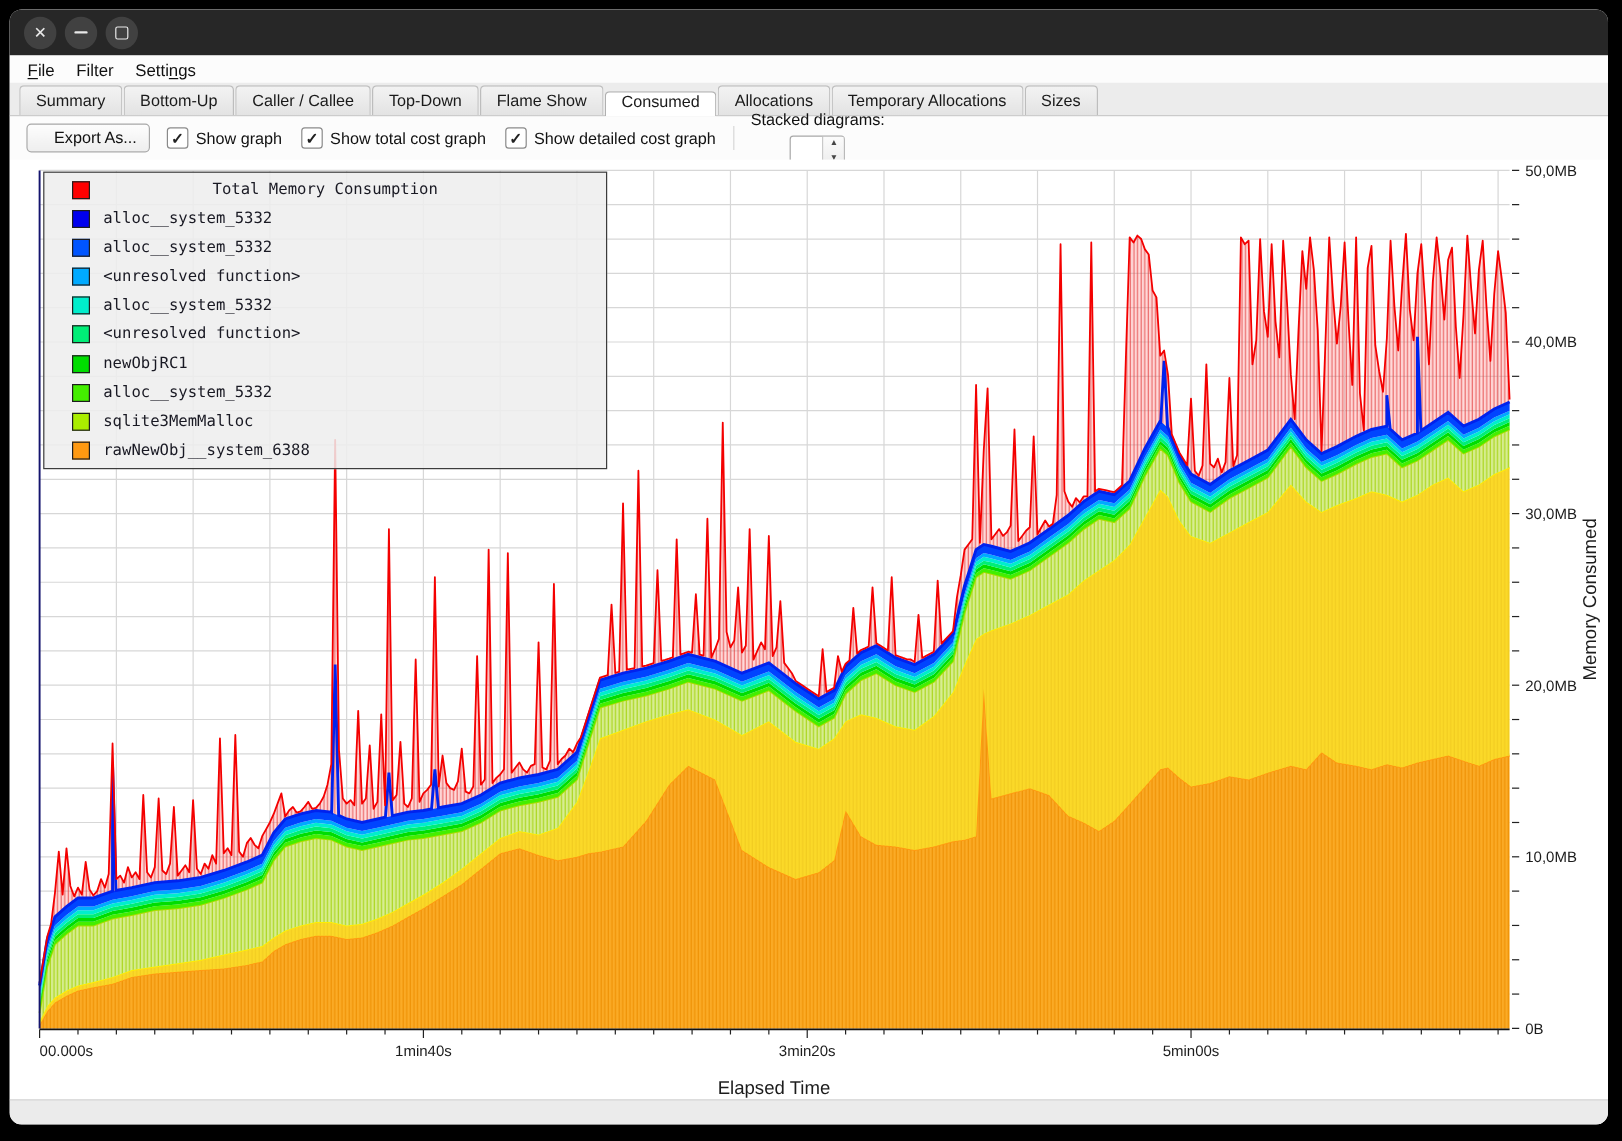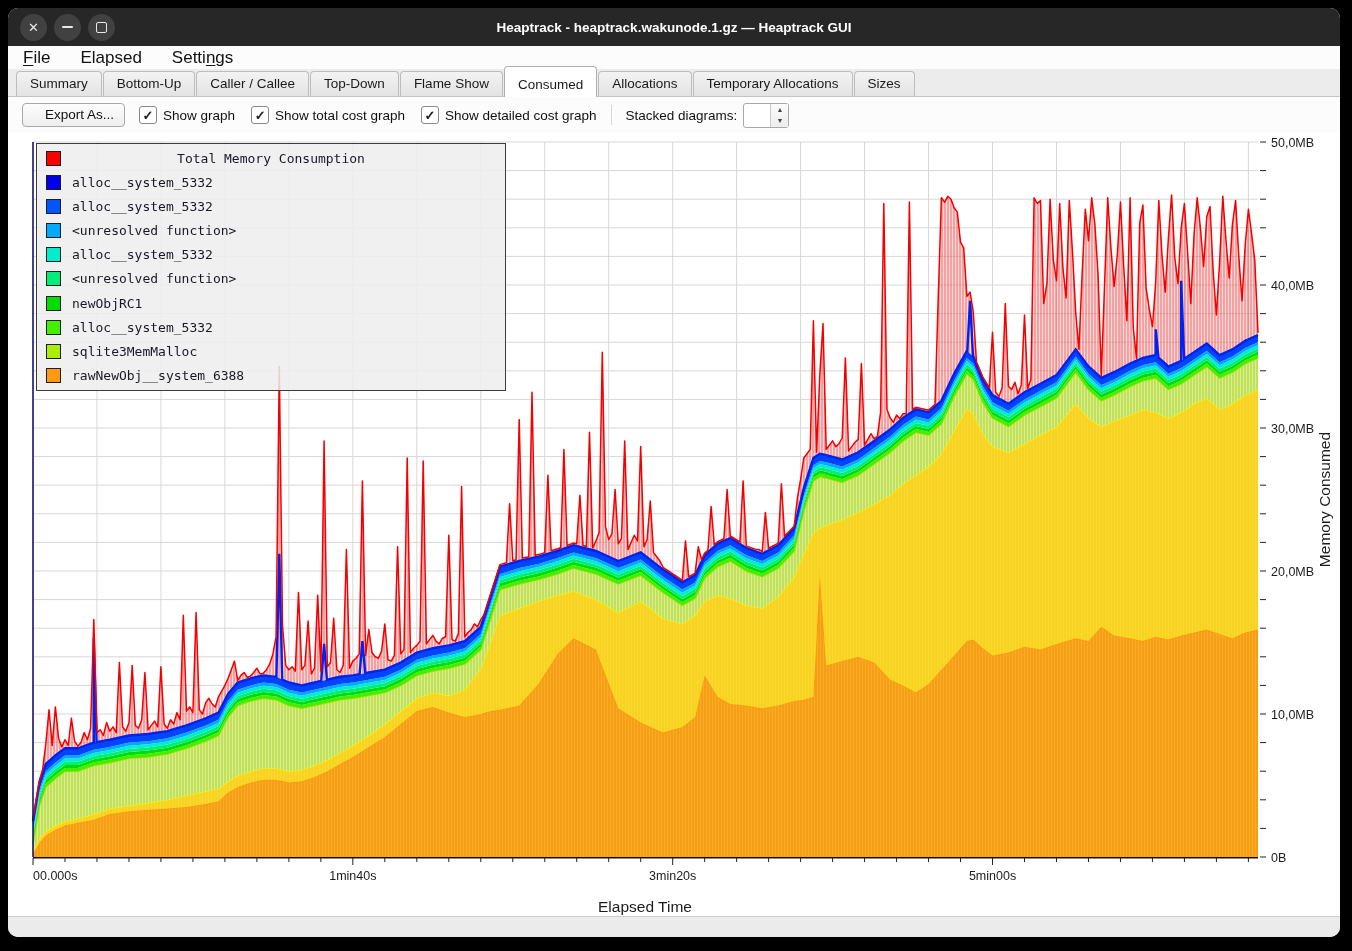--- a/index.html
+++ b/index.html
@@ -8,48 +8,48 @@
     border-radius:10px;overflow:hidden;display:flex;flex-direction:column;}
   
   #titlebar{height:38px;background:#272727;position:relative;flex:0 0 auto;display:flex;align-items:center;}
   .winctl{display:flex;gap:7px;margin-left:12px;z-index:2;}
   .ctl{width:27px;height:27px;border-radius:50%;background:#414141;color:#e9e9e9;display:flex;
     align-items:center;justify-content:center;font-size:13px;line-height:1;cursor:default;}
   .ctl .sq{width:9px;height:9px;border:1.5px solid #e9e9e9;border-radius:2px;display:block;}
   .ctl .mn{width:11px;height:2px;background:#e9e9e9;display:block;border-radius:1px;}
   #titletext{position:absolute;left:0;right:0;text-align:center;color:#ffffff;font-weight:bold;font-size:13.5px;}
   
-  #menubar{height:23px;background:#fcfcfc;display:flex;align-items:center;padding-left:6px;flex:0 0 auto;font-size:17px;color:#111;gap:12px;}
+  #menubar{height:23px;background:#fcfcfc;display:flex;align-items:center;padding-left:6px;flex:0 0 auto;font-size:14px;color:#111;}
   .menu-item{padding:2px 9px;border-radius:3px;}
   .menu-item u{text-underline-offset:2px;}
   
   #tabbar{height:27px;background:#ececec;border-bottom:1px solid #c3c3c3;display:flex;align-items:flex-end;
     padding-left:8px;flex:0 0 auto;font-size:13.5px;color:#1a1a1a;}
   .tab{padding:4px 13px 5px 13px;background:linear-gradient(#f3f3f3,#e3e3e3);border:1px solid #bdbdbd;
     border-bottom:none;border-radius:4px 4px 0 0;margin-right:1px;white-space:nowrap;margin-top:10px;}
-  .tab.active{background:#ffffff;font-weight:normal;padding-top:10px;position:relative;top:1px;border-color:#b0b0b0;}
+  .tab.active{background:#ffffff;font-weight:normal;padding-top:0;position:relative;top:1px;border-color:#b0b0b0;}
   
   #toolbar{height:36px;background:#fcfcfc;display:flex;align-items:center;gap:14px;padding-left:14px;flex:0 0 auto;font-size:13.5px;color:#111;}
   #export-btn{border:1px solid #a8a8a8;border-radius:4px;background:linear-gradient(#fdfdfd,#eeeeee);
     padding:3px 10px 4px 22px;font-size:13.5px;color:#111;}
   .checkbox{display:flex;align-items:center;gap:6px;}
   .checkbox .box{width:16px;height:16px;border:1px solid #8a8a8a;border-radius:3px;background:#fff;
     display:flex;align-items:center;justify-content:center;font-size:13px;font-weight:bold;color:#222;}
   .vsep{width:1px;height:20px;background:#d8d8d8;}
-  #stacked-group{display:flex;align-items:center;gap:6px;}
+  #stacked-group{display:flex;align-items:center;gap:6px;flex-direction:column;}
   #spinbox{display:flex;border:1px solid #a8a8a8;border-radius:3px;background:#fff;height:23px;align-items:stretch;}
   #spinbox .val{width:26px;display:flex;align-items:center;justify-content:center;font-size:13.5px;color:#111;margin-top:34px;}
   #spinbox .arrows{display:flex;flex-direction:column;border-left:1px solid #c9c9c9;width:17px;background:linear-gradient(#fbfbfb,#ededed);}
   #spinbox .arrows div{flex:1;display:flex;align-items:center;justify-content:center;font-size:7px;color:#444;line-height:1;}
   
   #chart-area{position:relative;flex:1 1 auto;background:#ffffff;}
   #chart-svg{position:absolute;left:0;top:0;}
   #legend{position:absolute;left:28px;top:10px;width:470px;height:248px;background:rgba(238,238,238,0.86);
     border:1px solid #3c3c3c;font-family:"DejaVu Sans Mono",monospace;font-size:13px;color:#191923;
-    display:flex;flex-direction:column;justify-content:space-evenly;padding:1px 4px;box-sizing:border-box;}
+    display:flex;flex-direction:column;justify-content:space-evenly;padding:1px 18px;box-sizing:border-box;}
   .legend-row{display:flex;align-items:center;height:21px;position:relative;}
   .legend-row .swatch{width:15px;height:15px;border:1px solid #1d1d1d;margin-left:5px;margin-right:11px;flex:0 0 auto;box-sizing:border-box;}
   .legend-row.title .lbl{position:absolute;left:0;right:0;text-align:center;}
   
   #statusbar{height:20px;background:#ebebeb;border-top:1px solid #cfcfcf;flex:0 0 auto;}
 </style>
 </head>
 <body>
 
 <div id="window">
@@ -59,26 +59,25 @@
       <div class="ctl">
           <span>✕</span>
         </div>
       <div class="ctl">
           <span class="mn"></span>
         </div>
       <div class="ctl">
           <span class="sq"></span>
         </div>
     </div>
-    <div id="titletext">Heaptrack - heaptrack.wakunode.1.gz — Heaptrack GUI</div>
   </div>
 
   <div id="menubar">
       <div class="menu-item"><u>F</u>ile</div>
-      <div class="menu-item">Elapsed</div>
+      <div class="menu-item">Filter</div>
       <div class="menu-item">Setti<u>n</u>gs</div>
     </div>
 
   <div id="tabbar">
       <div class="tab">Summary</div>
       <div class="tab">Bottom-Up</div>
       <div class="tab">Caller / Callee</div>
       <div class="tab">Top-Down</div>
       <div class="tab">Flame Show</div>
       <div class="tab active">Consumed</div>

